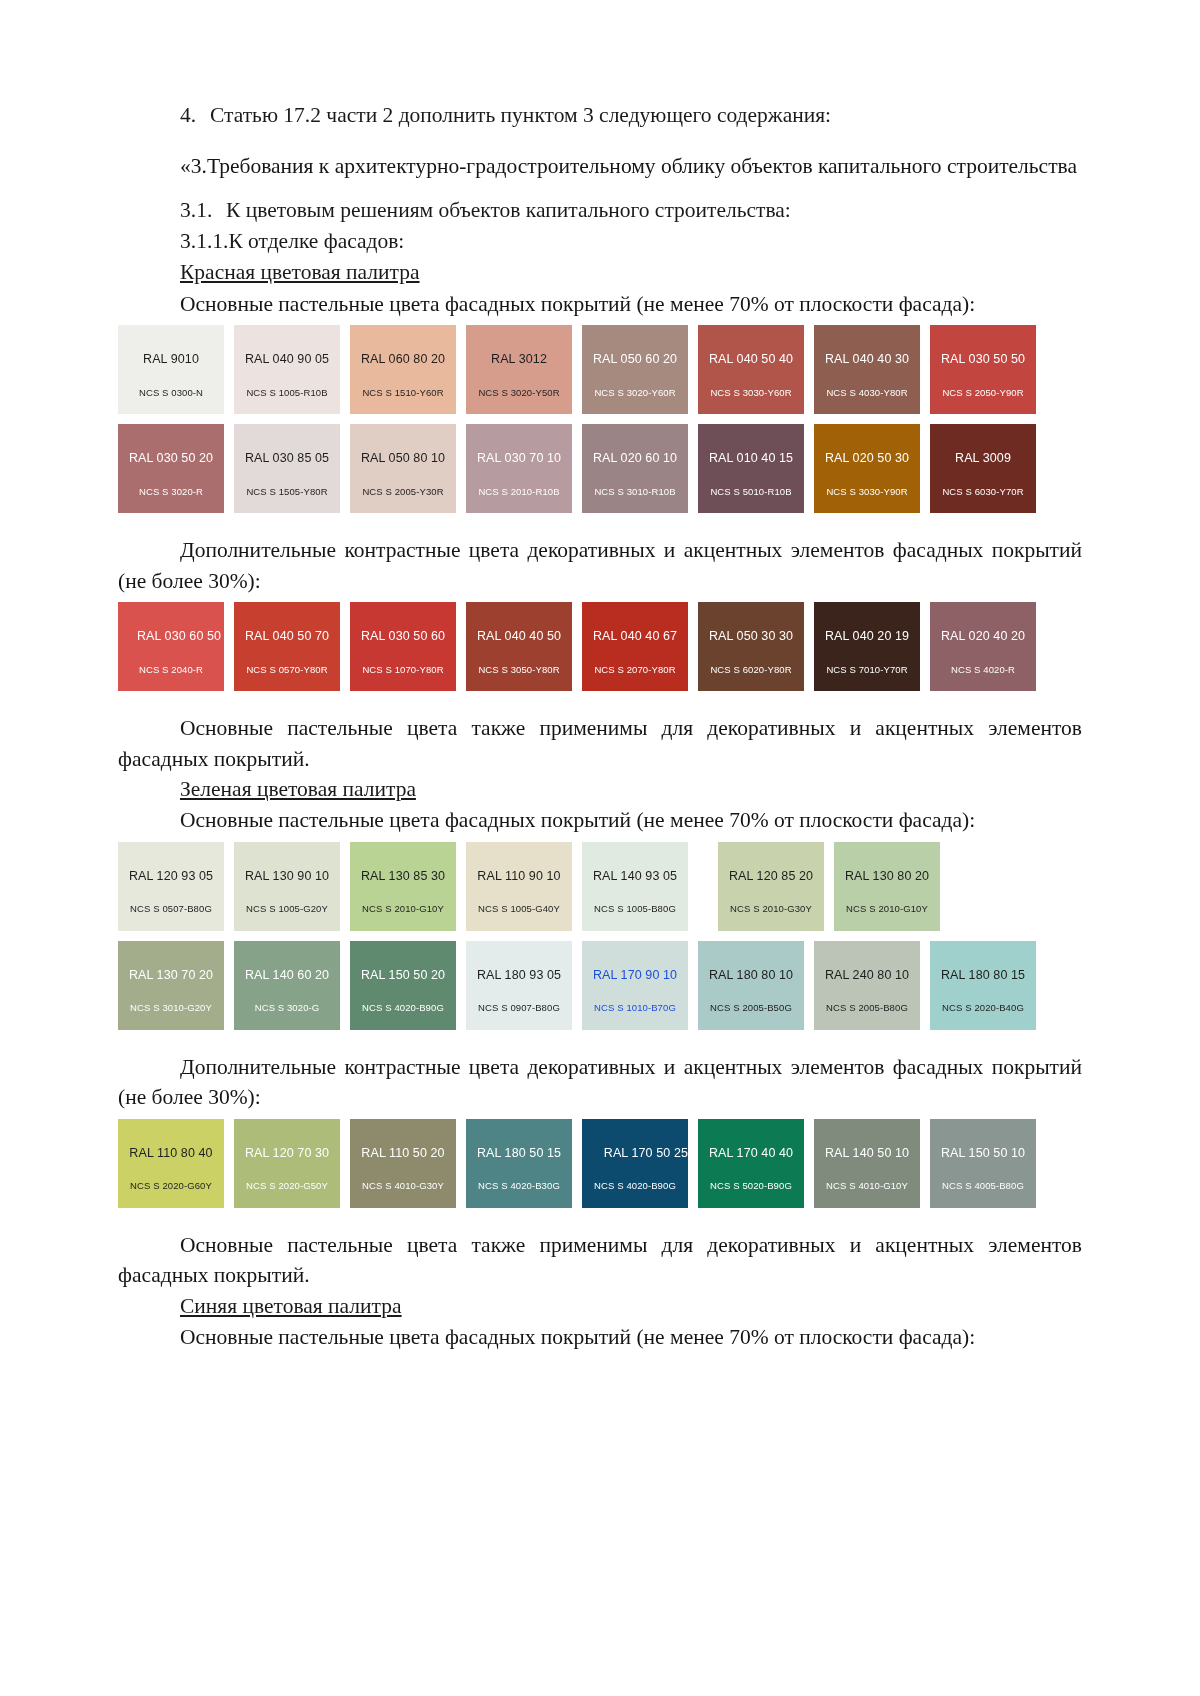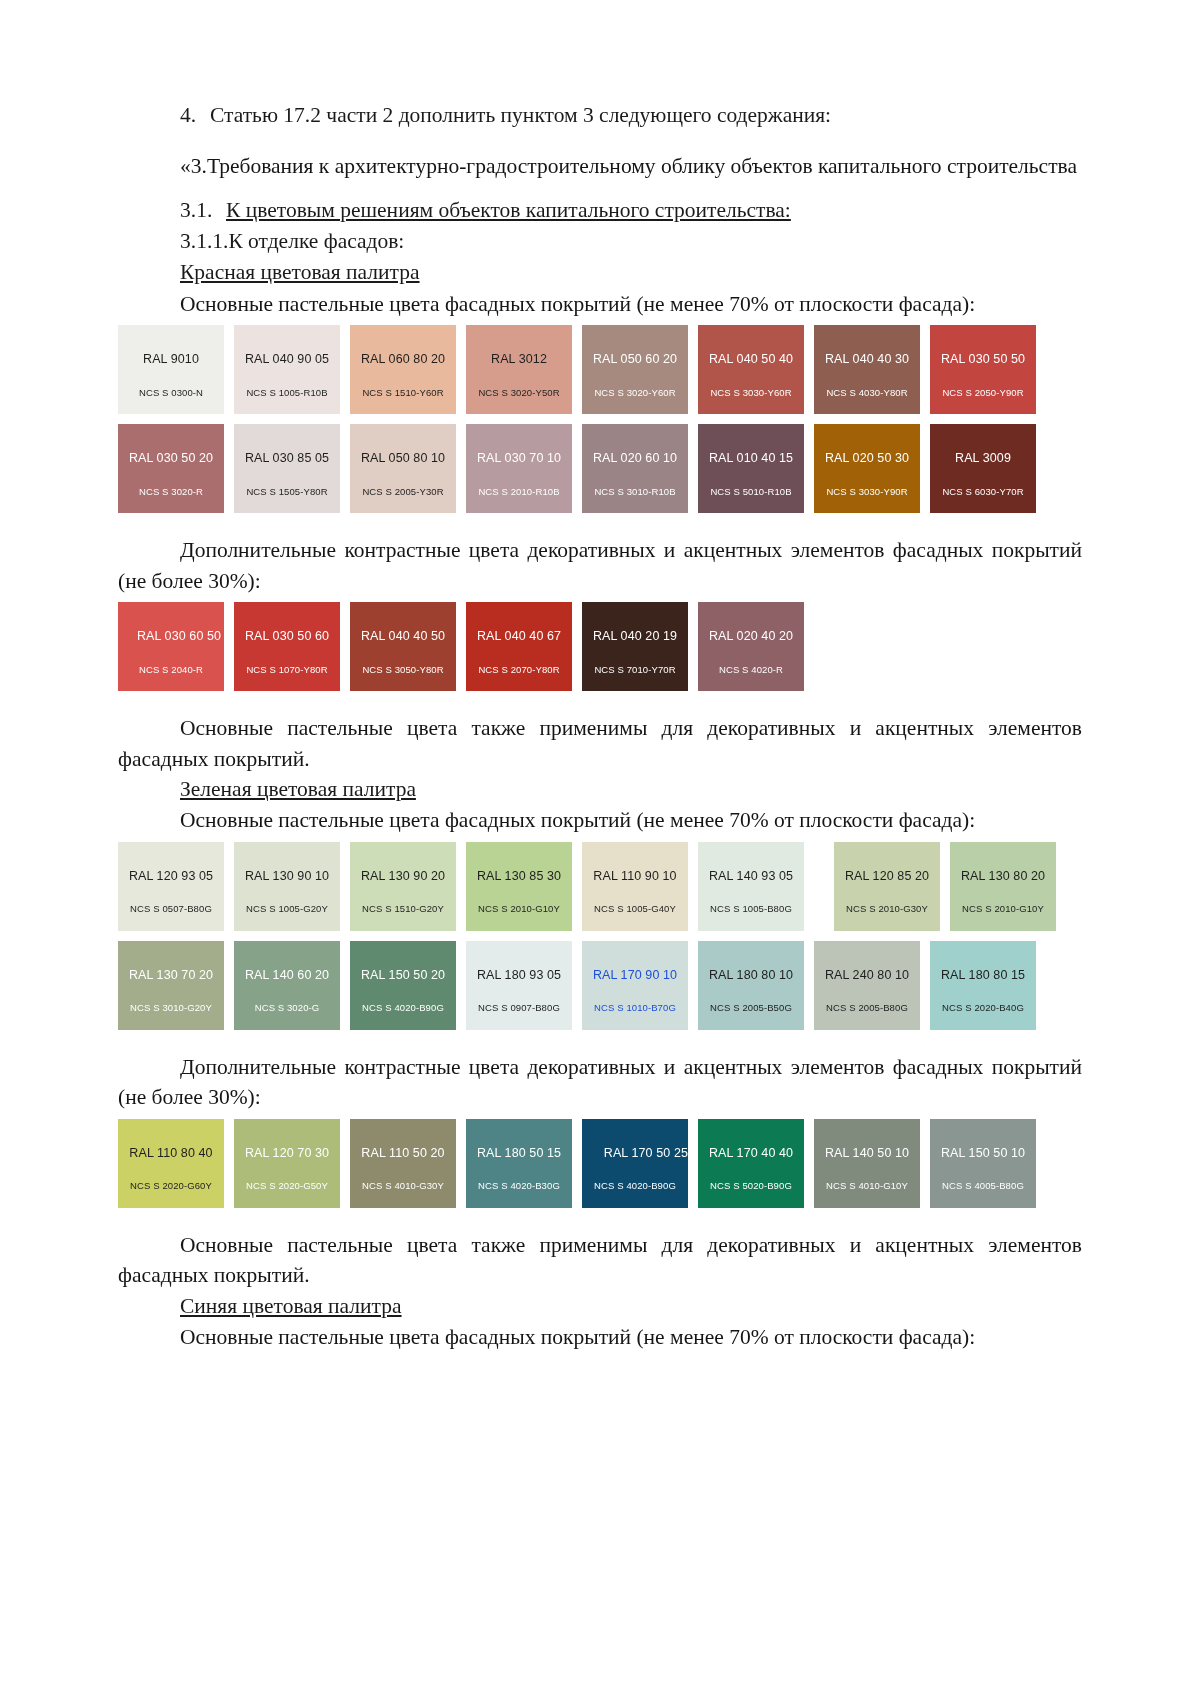--- a/index.html
+++ b/index.html
@@ -46,21 +46,21 @@
   .numbered-line .num { display: inline-block; min-width: 30px; }
 
   .sub-line {
     font-size: 21.5px;
     line-height: 1.45;
     margin: 0;
     padding-left: 62px;
     white-space: nowrap;
   }
   .sub-line .lbl { display: inline-block; min-width: 46px; }
-  .underline-text { text-decoration: underline; text-underline-offset: 2px; text-align: center; }
+  .underline-text { text-underline-offset: 2px; text-align: center; }
 
   .palette-title {
     font-size: 21.5px;
     line-height: 1.45;
     margin: 0;
     padding-left: 62px;
   }
   .palette-title span { text-decoration: underline; text-underline-offset: 2px; }
 
   
@@ -212,32 +212,40 @@
     <p class="para indent">Дополнительные контрастные цвета декоративных и акцентных элементов фасадных покрытий (не более 30%):</p>
 
     <div class="spacer-xs"></div>
 
     <div>
       <div class="swatch-row">
           <div class="swatch" style="background: rgb(217, 82, 78); color: rgb(255, 255, 255); padding-left: 16px;">
             <div class="ral">RAL 030 60 50</div>
             <div class="ncs">NCS S 2040-R</div>
           </div>
+          <div class="swatch" style="background: rgb(199, 64, 47); color: rgb(255, 255, 255);">
+            <div class="ral">RAL 040 50 70</div>
+            <div class="ncs">NCS S 0570-Y80R</div>
+          </div>
           <div class="swatch" style="background: rgb(198, 56, 49); color: rgb(255, 255, 255);">
             <div class="ral">RAL 030 50 60</div>
             <div class="ncs">NCS S 1070-Y80R</div>
           </div>
           <div class="swatch" style="background: rgb(158, 64, 47); color: rgb(255, 255, 255);">
             <div class="ral">RAL 040 40 50</div>
             <div class="ncs">NCS S 3050-Y80R</div>
           </div>
           <div class="swatch" style="background: rgb(184, 45, 31); color: rgb(255, 255, 255);">
             <div class="ral">RAL 040 40 67</div>
             <div class="ncs">NCS S 2070-Y80R</div>
           </div>
+          <div class="swatch" style="background: rgb(107, 66, 46); color: rgb(255, 255, 255);">
+            <div class="ral">RAL 050 30 30</div>
+            <div class="ncs">NCS S 6020-Y80R</div>
+          </div>
           <div class="swatch" style="background: rgb(58, 36, 28); color: rgb(255, 255, 255);">
             <div class="ral">RAL 040 20 19</div>
             <div class="ncs">NCS S 7010-Y70R</div>
           </div>
           <div class="swatch" style="background: rgb(141, 97, 101); color: rgb(255, 255, 255);">
             <div class="ral">RAL 020 40 20</div>
             <div class="ncs">NCS S 4020-R</div>
           </div>
         </div>
     </div>
@@ -257,24 +265,20 @@
     <div>
       <div class="swatch-row">
           <div class="swatch" style="background: rgb(229, 232, 219); color: rgb(31, 31, 31);">
             <div class="ral">RAL 120 93 05</div>
             <div class="ncs">NCS S 0507-B80G</div>
           </div>
           <div class="swatch" style="background: rgb(221, 227, 208); color: rgb(31, 31, 31);">
             <div class="ral">RAL 130 90 10</div>
             <div class="ncs">NCS S 1005-G20Y</div>
           </div>
-          <div class="swatch" style="background: rgb(205, 221, 184); color: rgb(31, 31, 31);">
-            <div class="ral">RAL 130 90 20</div>
-            <div class="ncs">NCS S 1510-G20Y</div>
-          </div>
           <div class="swatch" style="background: rgb(185, 211, 148); color: rgb(31, 31, 31);">
             <div class="ral">RAL 130 85 30</div>
             <div class="ncs">NCS S 2010-G10Y</div>
           </div>
           <div class="swatch" style="background: rgb(230, 224, 203); color: rgb(31, 31, 31);">
             <div class="ral">RAL 110 90 10</div>
             <div class="ncs">NCS S 1005-G40Y</div>
           </div>
           <div class="swatch" style="background: rgb(225, 234, 224); color: rgb(31, 31, 31);">
             <div class="ral">RAL 140 93 05</div>

